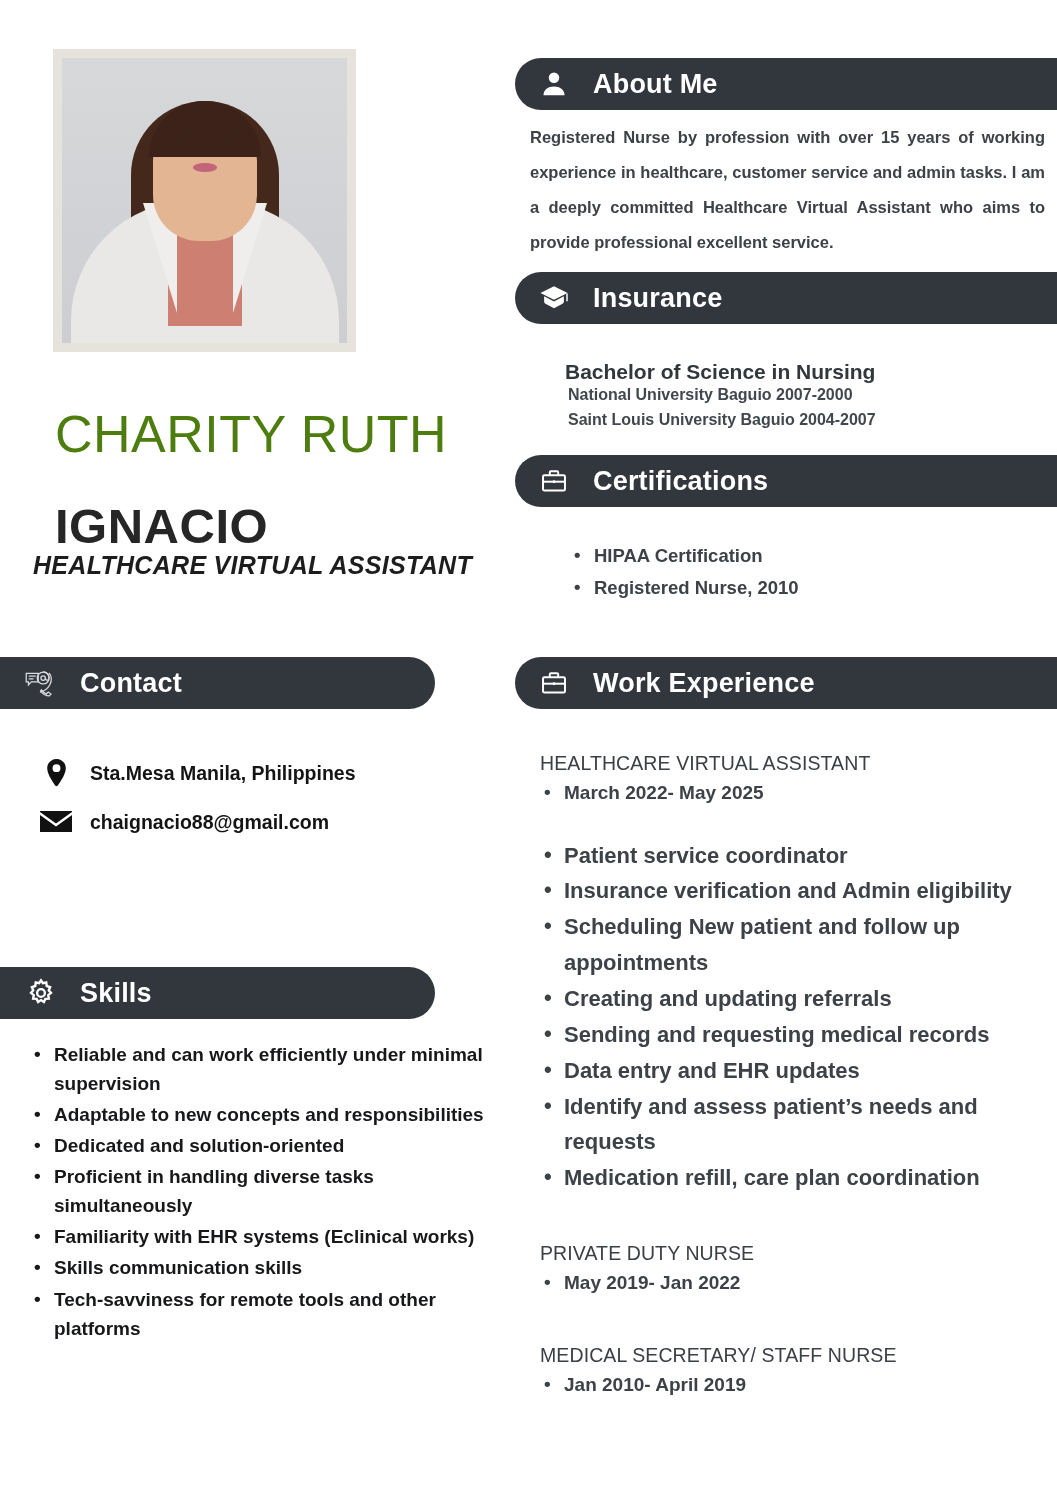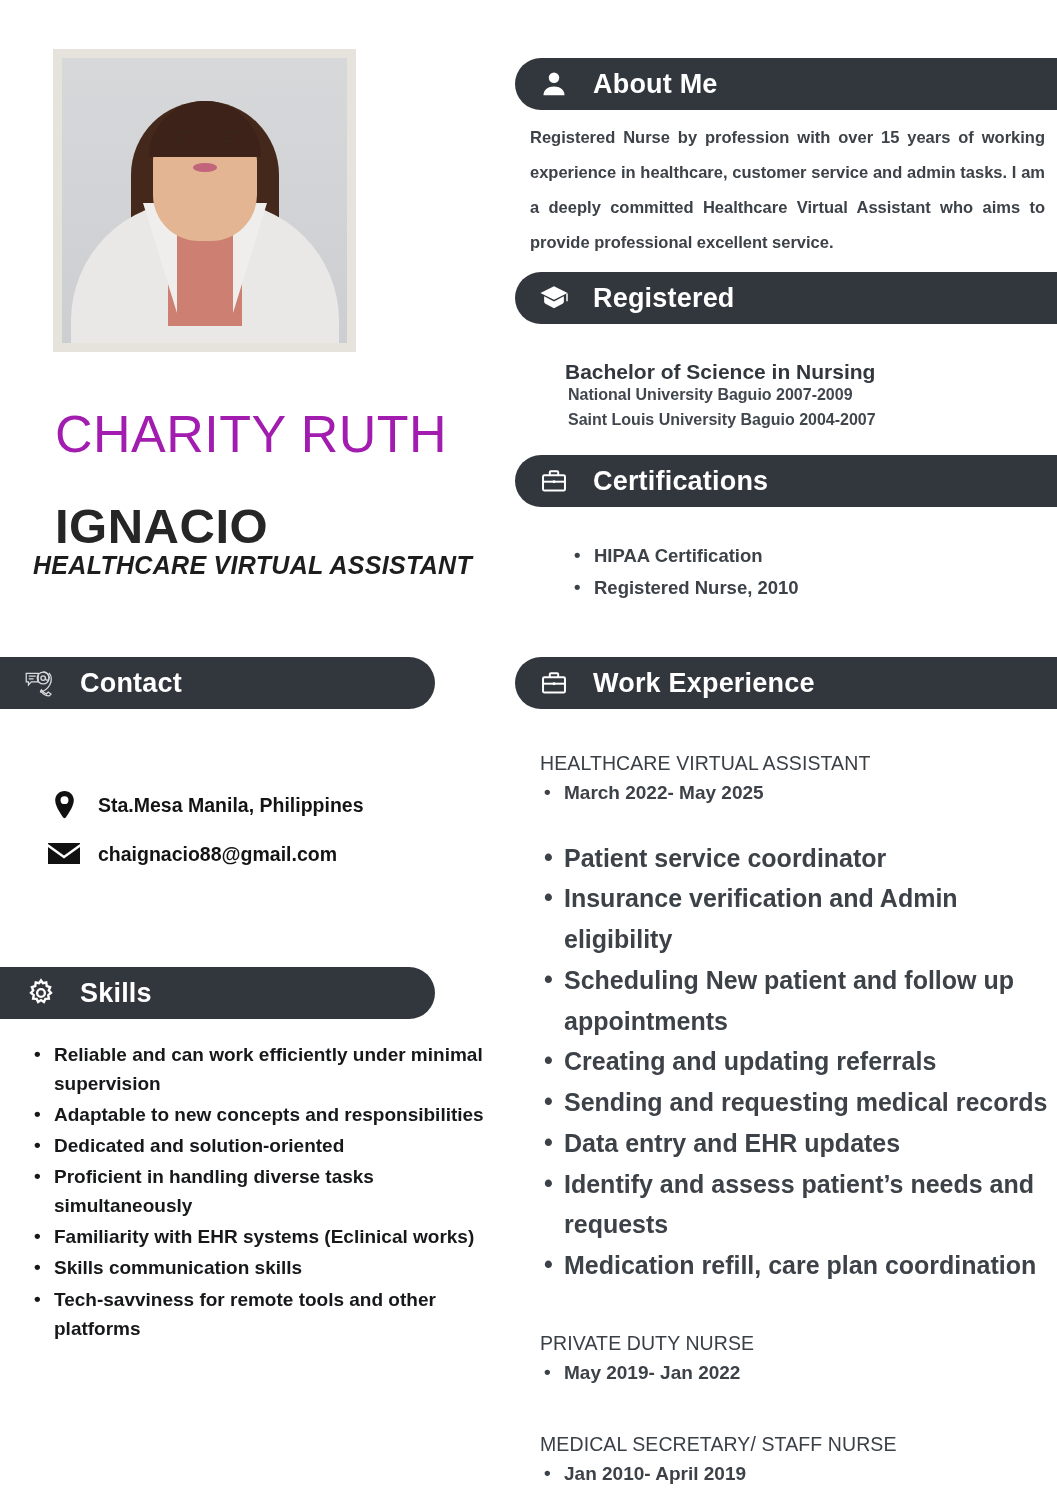--- a/index.html
+++ b/index.html
@@ -84,21 +84,21 @@
   .ph-browL,.ph-browR { position:absolute; top:25.6%; width:20px; height:4px;
              background:#3a2318; border-radius:3px; }
   .ph-browL{ left:50%; margin-left:-34px; }
   .ph-browR{ left:50%; margin-left:14px; }
   .ph-lips { position:absolute; top:37%; left:50%; transform:translateX(-50%);
              width:24px; height:9px; background:#c2647a; border-radius:50%; }
 
   
   .name-first {
     position: absolute; left: 55px; top: 404px;
-    font-size: 52px; font-weight: 300; color: #a21caf;
+    font-size: 52px; font-weight: 300; color: #4d7c0f;
     letter-spacing: .5px; white-space: nowrap;
   }
   .name-last {
     position: absolute; left: 55px; top: 498px;
     font-size: 49px; font-weight: bold; color: #262626;
     letter-spacing: .5px; white-space: nowrap;
   }
   .name-role {
     position: absolute; left: 33px; top: 551px;
     font-size: 25px; font-weight: bold; font-style: italic;
@@ -127,21 +127,21 @@
     content: "\2022";
     position: absolute; left: 4px; top: -1px;
   }
 
   .cert-list {
     position: absolute; left: 570px; top: 540px; width: 430px;
     font-size: 18.5px; font-weight: bold; color: #3c4248; line-height: 1.72;
   }
 
   
-  .contact-rows { position: absolute; left: 44px; top: 758px; width: 420px; margin-top: 32px; }
+  .contact-rows { position: absolute; left: 36px; top: 758px; width: 420px; }
   .contact-row  { display: flex; align-items: center; margin-bottom: 21px; }
   .contact-row .c-icon { width: 40px; flex: 0 0 40px; display:flex; align-items:center; justify-content:center; }
   .contact-row .c-text { font-size: 19.5px; font-weight: bold; color: #141414; margin-left: 14px; white-space: nowrap; }
 
   
   .skills-list {
     position: absolute; left: 30px; top: 1040px; width: 475px;
     font-size: 19px; font-weight: bold; color: #17181a; line-height: 1.53;
   }
   .skills-list li { margin-bottom: 2px; }
@@ -149,21 +149,21 @@
   
   .work { position: absolute; left: 540px; top: 752px; width: 510px; }
   .job-title {
     font-size: 19.5px; font-weight: normal; color: #3b4047;
     letter-spacing: .1px; margin-bottom: 4px; white-space: nowrap;
   }
   .job-dates { font-size: 19px; font-weight: bold; color: #3c4248; line-height: 1.5; }
   .job-dates li { padding-left: 28px; }
   .job-dates li::before { left: 8px; }
   .duties {
-    font-size: 25px; font-weight: bold; color: #3c4248; line-height: 1.63;
+    font-size: 22px; font-weight: bold; color: #3c4248; line-height: 1.63;
     margin-top: 30px;
   }
   .duties li { padding-left: 26px; margin-bottom: 0; }
   .duties li::before { left: 6px; }
   .job-gap { height: 46px; }
 </style>
 </head>
 <body>
 
 <div class="page">
@@ -203,25 +203,25 @@
   <div class="about-text">Registered Nurse by profession with over 15 years of working experience in healthcare, customer service and admin tasks. I am a deeply committed Healthcare Virtual Assistant who aims to provide professional excellent service.</div>
 
   <div class="bar bar-right" style="top:272px;">
     <span class="bar-icon">
       <svg width="32" height="32" viewBox="0 0 24 24" fill="#ffffff">
         <path d="M12 3.2 1.8 8.3 12 13.4l10.2-5.1z"></path>
         <path d="M4.6 10.6v4.1c0 .7.4 1.2 1 1.6L12 19.6l6.4-3.3c.6-.4 1-.9 1-1.6v-4.1L12 14.6z"></path>
         <path d="M21.2 9v5.4h1.1V8.5z"></path>
       </svg>
     </span>
-    <span class="bar-title">Registered</span>
+    <span class="bar-title">Insurance</span>
   </div>
   <div class="edu-degree">Bachelor of Science in Nursing</div>
   <div class="edu-lines">
-    <div>National University Baguio 2007-2009</div>
+    <div>National University Baguio 2007-2000</div>
     <div>Saint Louis University Baguio 2004-2007</div>
   </div>
 
   <div class="bar bar-right" style="top:455px;">
     <span class="bar-icon">
       <svg width="28" height="28" viewBox="0 0 24 24" fill="none" stroke="#ffffff" stroke-width="1.7">
         <rect x="2.6" y="7" width="18.8" height="13.2" rx="1.2"></rect>
         <path d="M8.4 7V4.6c0-.6.5-1 1-1h5.2c.6 0 1 .4 1 1V7"></path>
         <path d="M2.6 12.6h18.8"></path>
         <circle cx="12" cy="12.6" r="1.25" fill="#ffffff" stroke="none"></circle>

